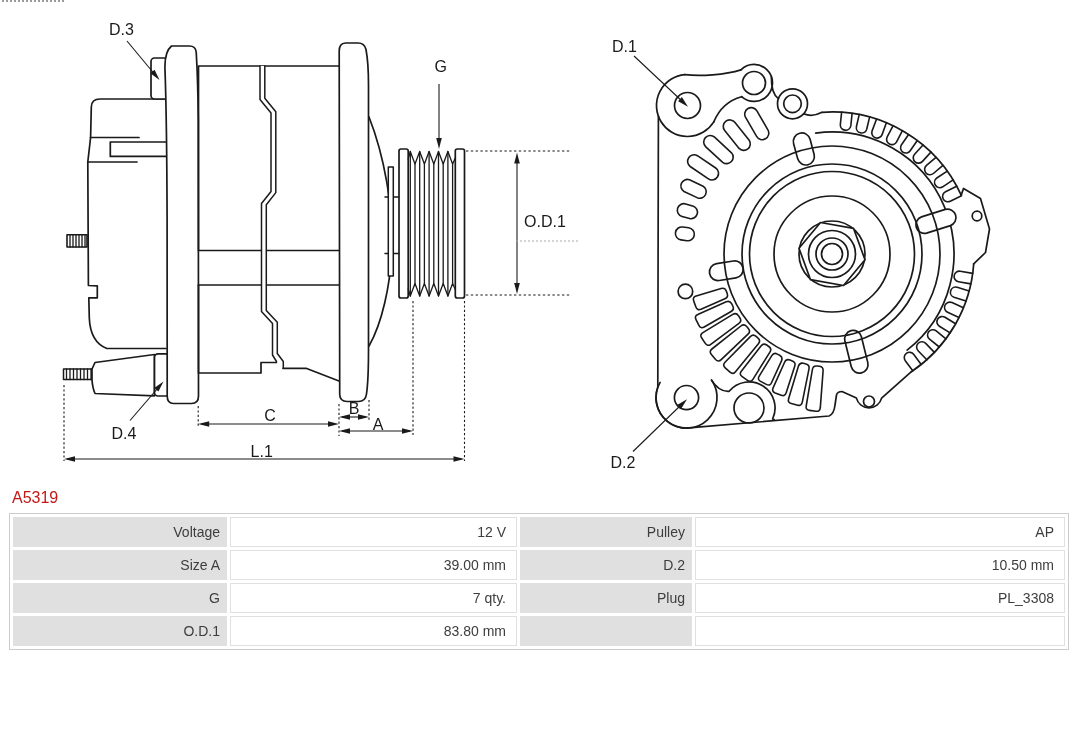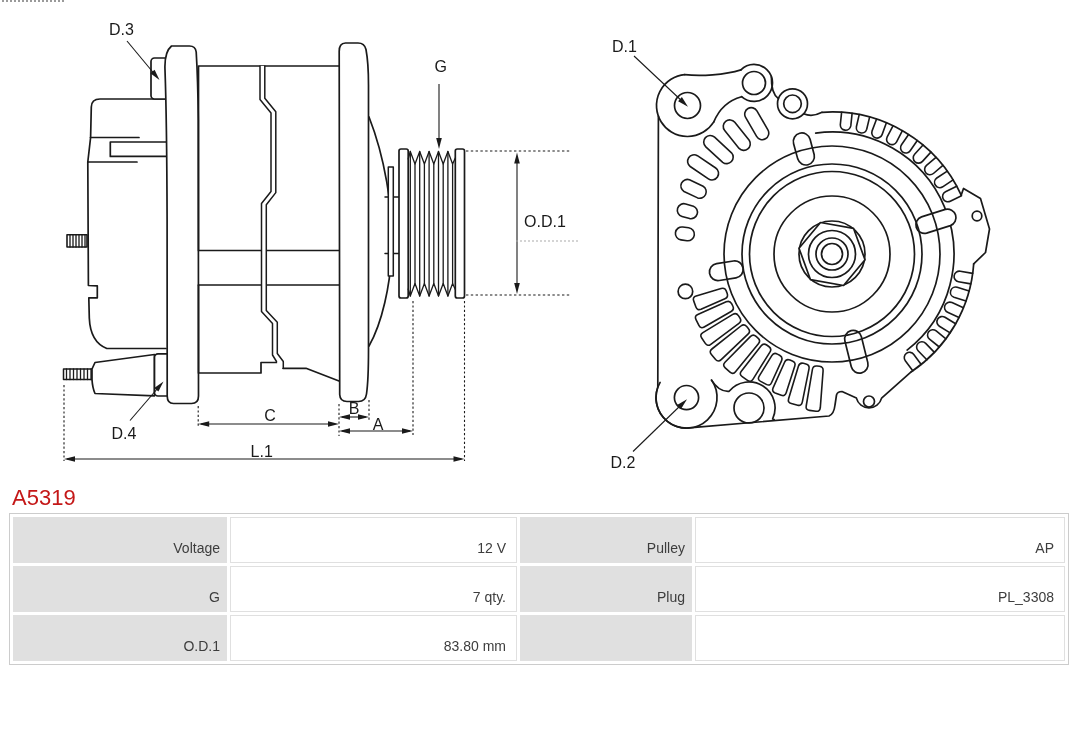--- a/index.html
+++ b/index.html
@@ -1,22 +1,22 @@
 <!DOCTYPE html>
 <html><head>
 <meta charset="utf-8">
 <style>
 html,body{margin:0;padding:0;background:#fff;width:1080px;height:753px;overflow:hidden;-webkit-font-smoothing:antialiased;}
 body{font-family:"Liberation Sans", sans-serif;position:relative;transform:translateZ(0);will-change:transform;}
 #topdots{position:absolute;left:2px;top:0;width:62px;height:1.5px;
  background:repeating-linear-gradient(90deg,#9a9a9a 0 2px,#fff 2px 4px);}
 #fig{position:absolute;left:0;top:0;}
-#title{position:absolute;left:12px;top:486px;color:#c41717;font-size:22px;line-height:23px;}
+#title{position:absolute;left:12px;top:486px;color:#c41717;font-size:16px;line-height:23px;}
 table.spec{position:absolute;left:10px;top:514px;width:1058px;border-collapse:separate;border-spacing:3px;background:#fff;outline:1px solid #ccc;table-layout:fixed;}
-table.spec td{height:28px;padding:16px 10px 0 0;border:1px solid #e0e0e0;font-size:14px;color:#3d3d3d;text-align:right;vertical-align:middle;white-space:nowrap;}
+table.spec td{height:28px;padding:0 10px 0 0;border:1px solid #e0e0e0;font-size:14px;color:#3d3d3d;text-align:right;vertical-align:middle;white-space:nowrap;}
 td.l{background:#e0e0e0;padding-right:6px !important;}
 td.v{background:#fff;}
 col.c1{width:214px;}col.c2{width:287px;}col.c3{width:172px;}col.c4{width:370px;}
 </style>
 </head>
 <body>
 <div id="topdots"></div>
 <svg id="fig" width="1080" height="510" viewBox="0 0 1080 510">
 <g fill="none" stroke="#1a1a1a" stroke-width="1.7" stroke-linejoin="round" stroke-linecap="round">
 
@@ -192,20 +192,26 @@
       <col class="c4">
     </colgroup>
 <tbody>
       <tr>
         <td class="l">Voltage</td>
         <td class="v">12 V</td>
         <td class="l">Pulley</td>
         <td class="v">AP</td>
       </tr>
 <tr>
+        <td class="l">Size A</td>
+        <td class="v">39.00 mm</td>
+        <td class="l">D.2</td>
+        <td class="v">10.50 mm</td>
+      </tr>
+<tr>
         <td class="l">G</td>
         <td class="v">7 qty.</td>
         <td class="l">Plug</td>
         <td class="v">PL_3308</td>
       </tr>
 <tr>
         <td class="l">O.D.1</td>
         <td class="v">83.80 mm</td>
         <td class="l"></td>
         <td class="v"></td>

